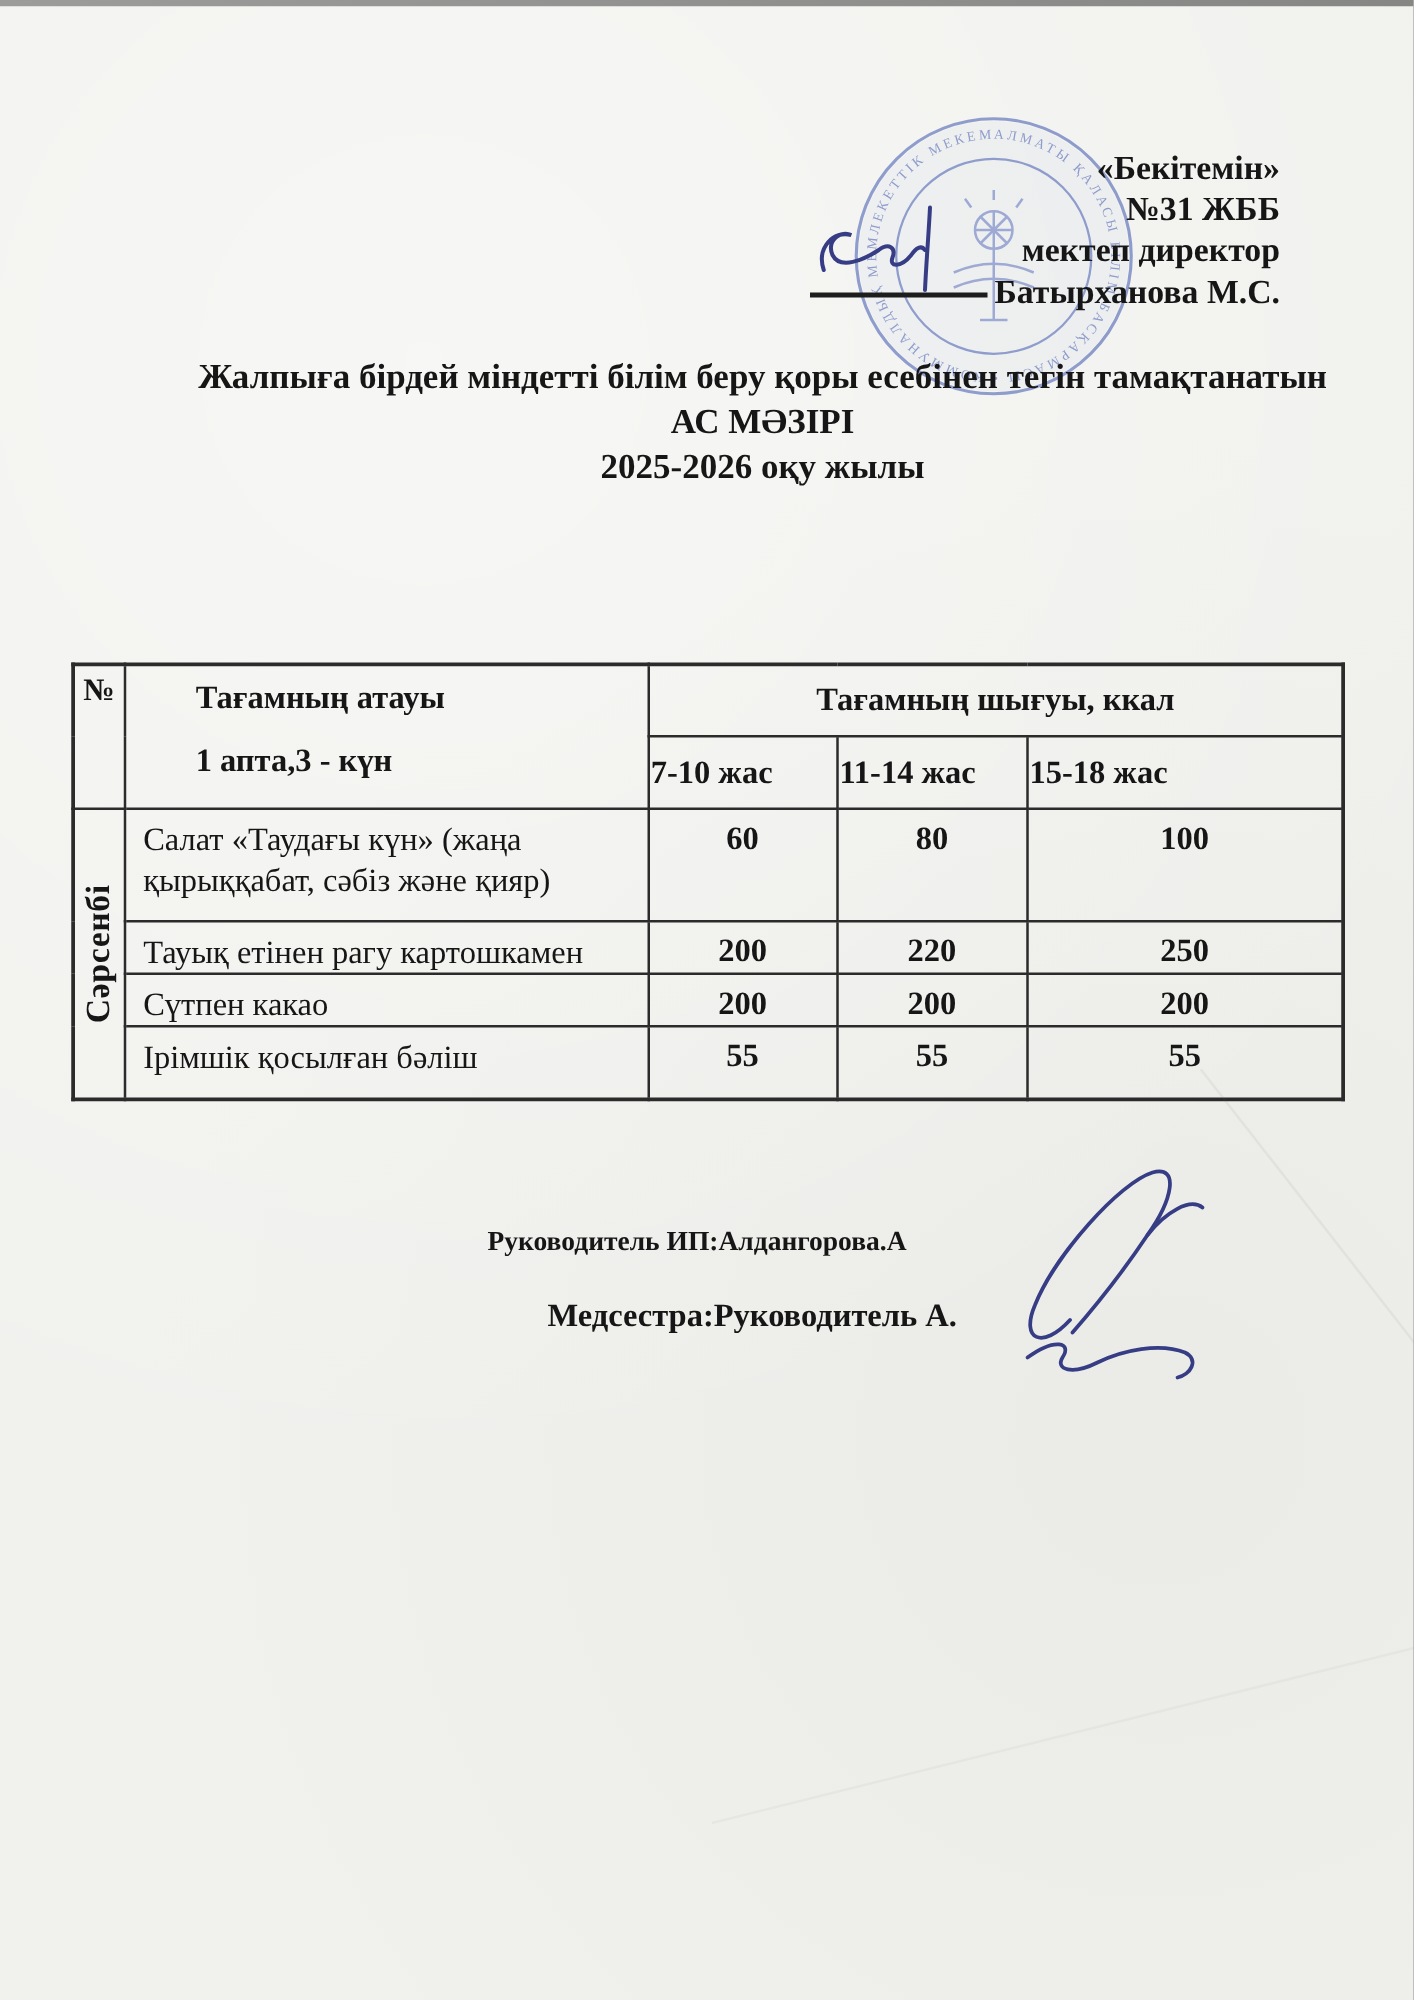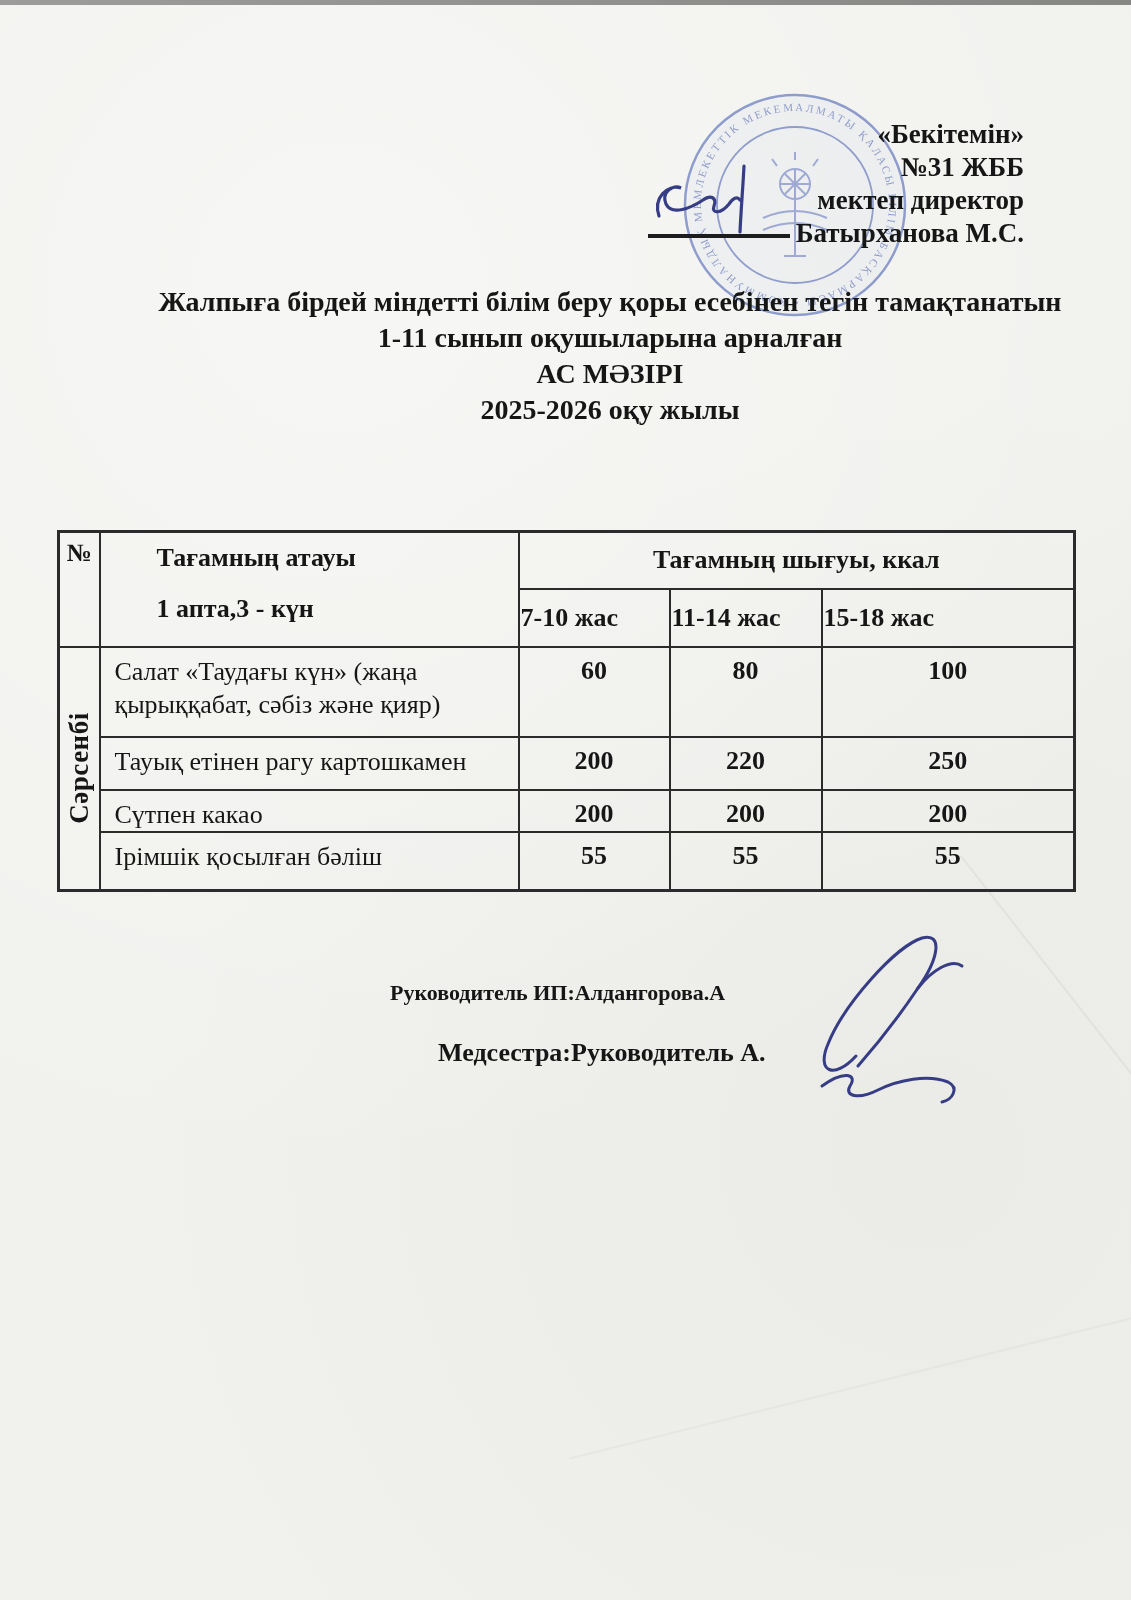--- a/index.html
+++ b/index.html
@@ -41,21 +41,21 @@
   .day-vert{position:absolute;top:50%;left:50%;
     transform:translate(-50%,-50%) rotate(-90deg);
     font-weight:bold;font-size:27px;white-space:nowrap;letter-spacing:.5px;}
   td.dish-cell{font-size:26px;line-height:33px;vertical-align:top;
     padding:7px 10px 0 14px;text-align:left;}
   td.val-cell{font-size:26px;font-weight:bold;text-align:center;
     vertical-align:top;padding-top:8px;}
   tr.h1{height:57px;}
   tr.h2{height:58px;}
   tr.r1{height:90px;}
-  tr.r2{height:53px;}
+  tr.r2{height:42px;}
   tr.r3{height:38px;}
   tr.r4{height:59px;}
   
   .signoff-1{position:absolute;left:390px;top:980px;font-size:22px;font-weight:bold;white-space:nowrap;}
   .signoff-2{position:absolute;left:438px;top:1038px;font-size:26px;font-weight:bold;white-space:nowrap;}
   .sig2{position:absolute;left:800px;top:928px;width:195px;height:185px;}
   
   .crease-a{position:absolute;left:880px;top:1020px;width:420px;height:2px;
     background:rgba(100,100,110,.08);transform:rotate(52deg);}
   .crease-b{position:absolute;left:560px;top:1380px;width:640px;height:2px;
@@ -105,21 +105,20 @@
   <div class="sig-line"></div>
   <svg class="sig1" viewBox="0 0 180 86">
     <g fill="none" stroke="#363d85" stroke-width="3.2" stroke-linecap="round">
       <path d="M 14,58 C 8,40 22,26 36,30 C 28,26 16,34 21,46 C 27,58 46,50 58,42 C 66,36 72,40 69,48 C 66,56 76,56 84,46 C 88,40 92,38 95,42"></path>
       <path d="M 99,8 C 98,28 96,52 95,74"></path>
     </g>
   </svg>
 
   <div class="title-block">
     <div>Жалпыға бірдей  міндетті білім беру қоры есебінен тегін тамақтанатын</div>
-    <div>1-11 сынып оқушыларына арналған</div>
     <div>АС МӘЗІРІ</div>
     <div>2025-2026 оқу жылы</div>
   </div>
 
   <table class="menu">
     <colgroup>
       <col style="width:41px">
         <col style="width:419px">
       <col style="width:151px">
         <col style="width:152px">

